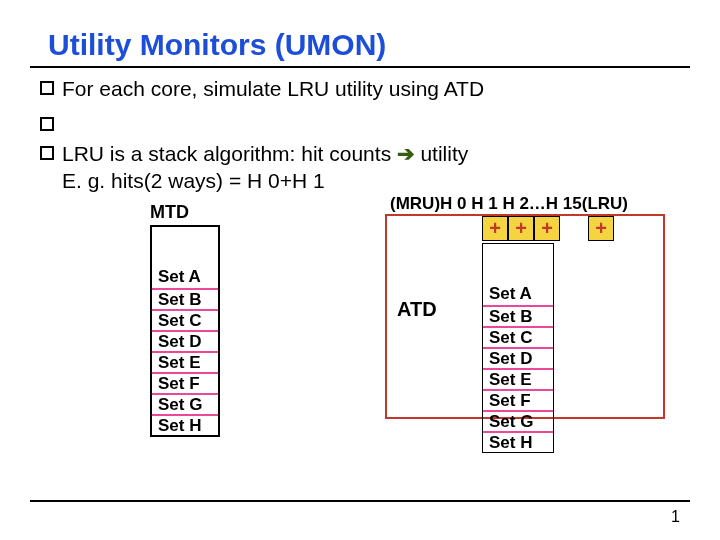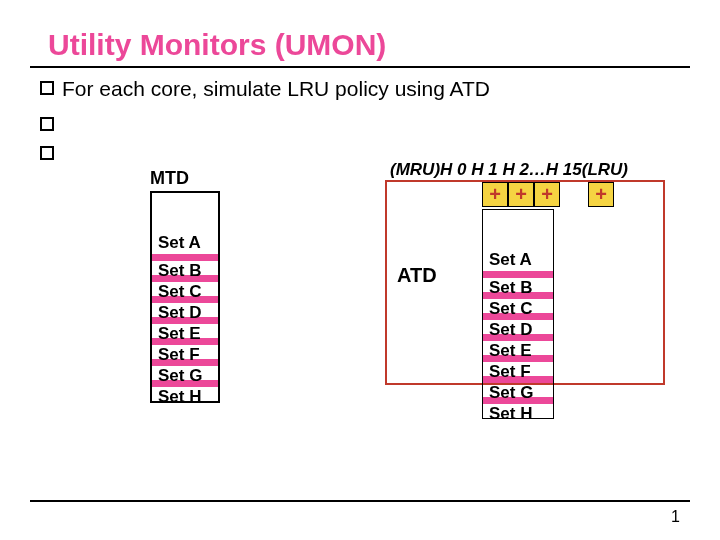--- a/index.html
+++ b/index.html
@@ -5,21 +5,21 @@
   * { box-sizing: border-box; margin: 0; padding: 0; }
   body {
     width: 720px;
     height: 540px;
     background: #fff;
     font-family: "Comic Sans MS", "Comic Sans", cursive, sans-serif;
     position: relative;
     padding: 20px 30px 0 30px;
   }
   .title {
-    color: #ec4899;
+    color: #1d4ed8;
     font-size: 30px;
     font-weight: bold;
     margin: 8px 0 4px 18px;
   }
   .hr {
     height: 2px;
     background: #000;
     margin: 0 0 8px 0;
   }
   .bullet-row {
@@ -54,36 +54,35 @@
     position: absolute;
     left: 120px;
     top: 2px;
     width: 70px;
     font-size: 18px;
     font-weight: bold;
   }
   .tbl-row {
     font-size: 17px;
     font-weight: bold;
-    border-top: 7px solid #ec4899;
+    border-top: 2px solid #ec4899;
     padding: 0 6px;
     line-height: 20px;
     height: 21px;
     white-space: nowrap;
   }
   .tbl-row:first-child { border-top: none; margin-top: 40px; }
   
   .header-recency {
     position: absolute;
     left: 360px;
     top: -6px;
     font-size: 17px;
     font-weight: bold;
     white-space: nowrap;
-    font-style: italic;
   }
   .right-assembly {
     position: absolute;
     left: 355px;
     top: 14px;
     width: 280px;
     height: 205px;
     border: 2px solid #c0392b;
   }
   .plus-row {
@@ -140,29 +139,34 @@
   }
 </style>
 </head>
 <body>
 
 <div class="title">Utility Monitors (UMON)</div>
 <div class="hr"></div>
 
 <div class="bullet-row">
   <div class="square"></div>
-  <div>For each core, simulate LRU policy using ATD</div>
+  <div>For each core, simulate LRU utility using ATD</div>
 </div>
 
 <div class="bullet-row">
   <div class="square"></div>
 </div>
 
 <div class="bullet-row" style="margin-bottom:0;">
   <div class="square"></div>
+  <div>
+    <span>LRU is a stack algorithm: hit counts</span>
+    <span class="arrow">➔</span><span> utility</span><br>
+    <span>E. g. hits(2 ways) = H 0+H 1</span>
+  </div>
 </div>
 
 <div class="diagram-wrap">
 
   <div class="mtd-title">MTD</div>
   <div class="mtd-box">
     <div class="tbl-row">Set A</div>
     <div class="tbl-row">Set B</div>
     <div class="tbl-row">Set C</div>
     <div class="tbl-row">Set D</div>

